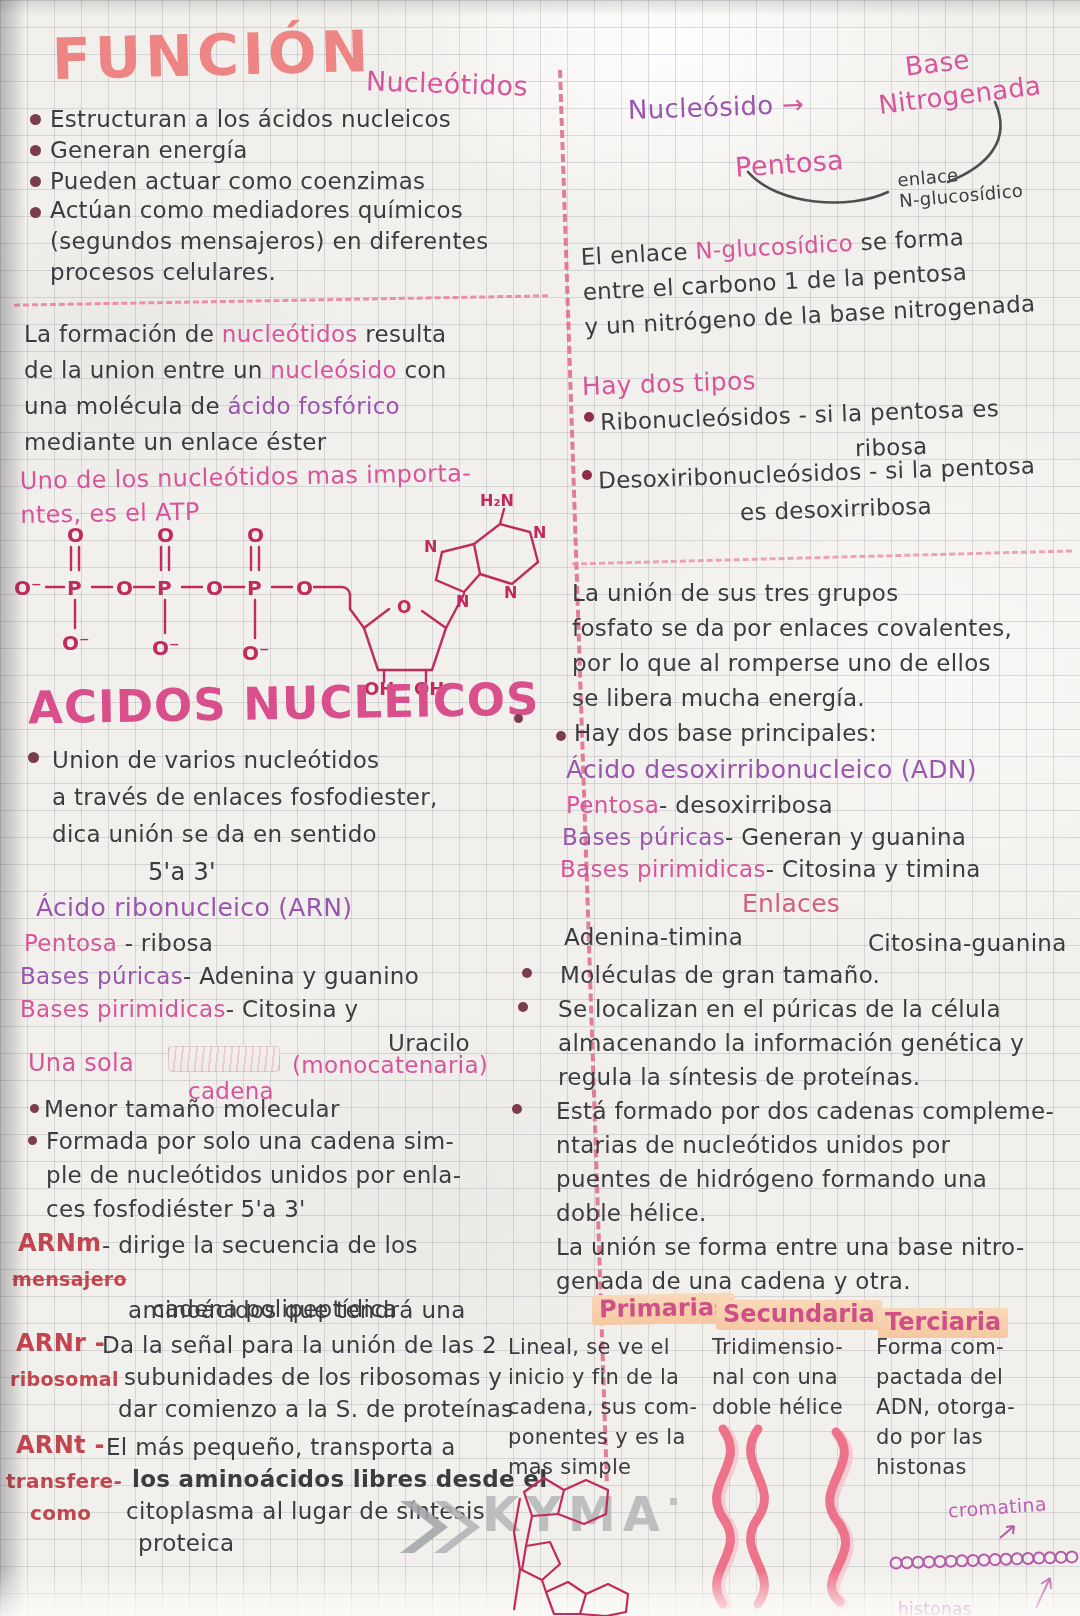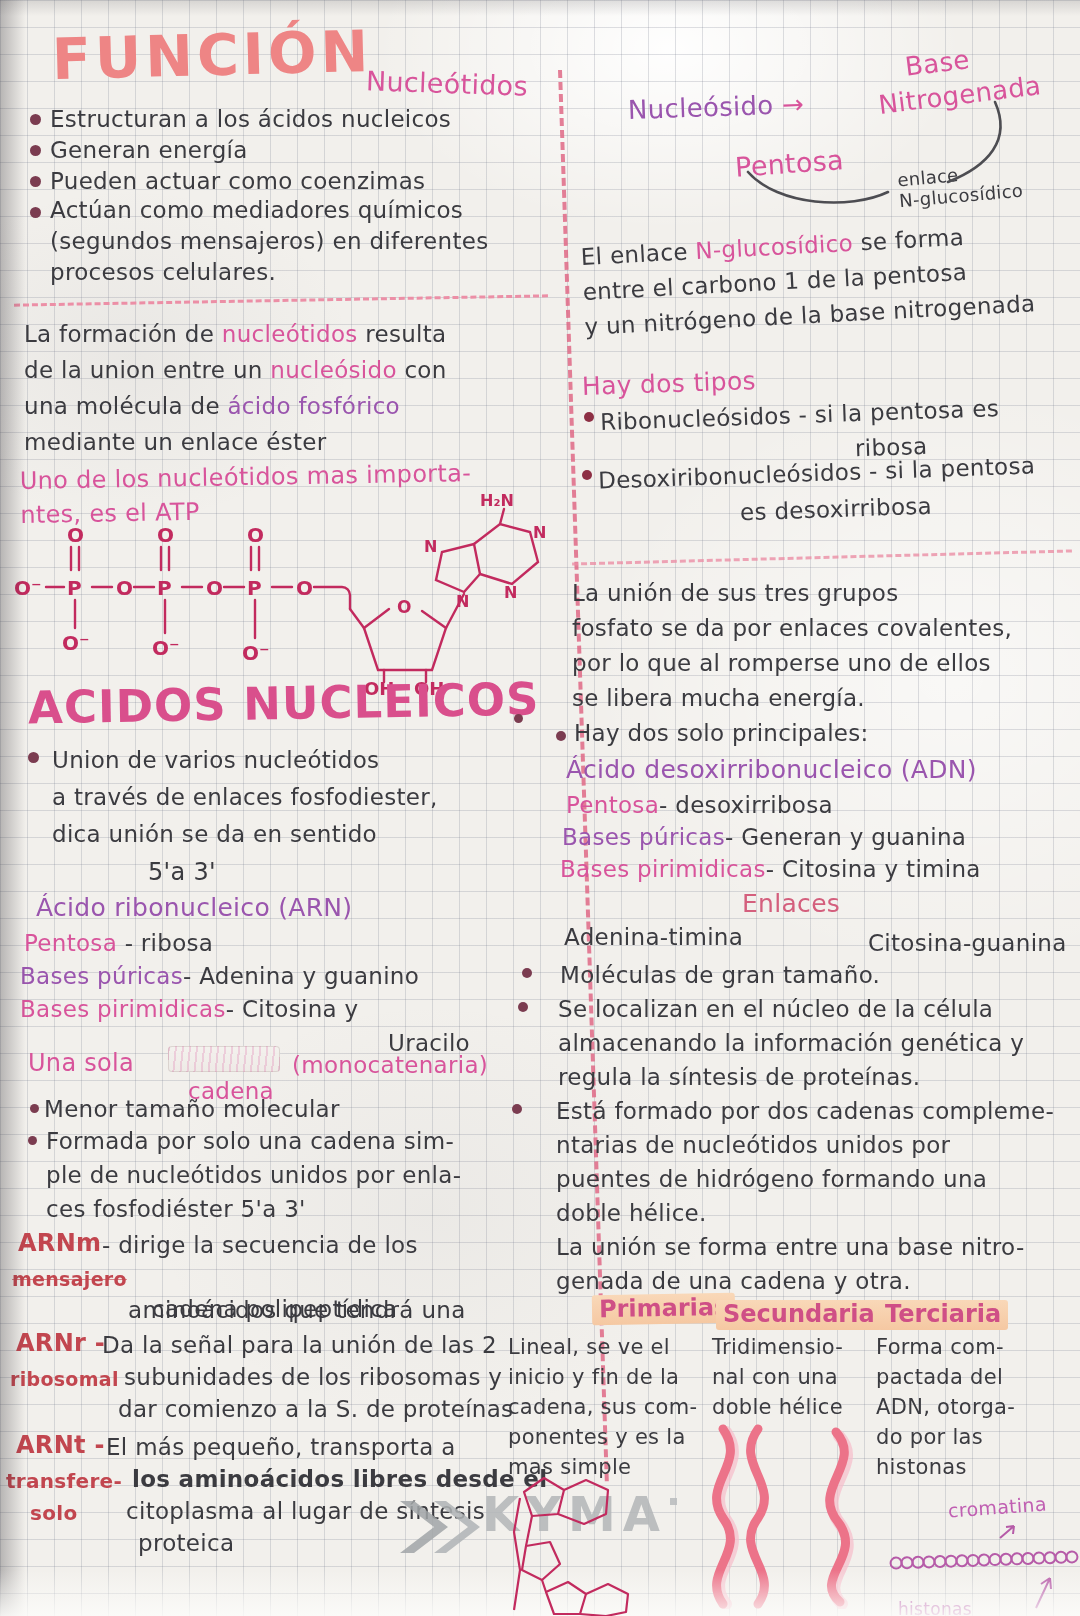--- a/index.html
+++ b/index.html
@@ -162,21 +162,21 @@
 <div class="t red b" style="left:16px;top:1326px;font-size:24px;">ARNr -</div>
 <div class="t" style="left:102px;top:1328px;">Da la señal para la unión de las 2</div>
 <div class="t red b sm" style="left:10px;top:1362px;">ribosomal</div>
 <div class="t" style="left:124px;top:1360px;">subunidades de los ribosomas y</div>
 <div class="t" style="left:118px;top:1392px;">dar comienzo a la S. de proteínas</div>
 
 <div class="t red b" style="left:16px;top:1428px;font-size:24px;">ARNt -</div>
 <div class="t" style="left:106px;top:1430px;text-align:center;">El más pequeño, transporta a</div>
 <div class="t red b" style="left:6px;top:1464px;font-size:20px;">transfere-</div>
 <div class="t" style="left:132px;top:1462px;font-weight:bold;">los aminoácidos libres desde el</div>
-<div class="t red b" style="left:30px;top:1496px;font-size:20px;">solo</div>
+<div class="t red b" style="left:30px;top:1496px;font-size:20px;">como</div>
 <div class="t" style="left:126px;top:1494px;">citoplasma al lugar de síntesis</div>
 <div class="t" style="left:138px;top:1526px;">proteica</div>
 
 <div class="t purple" style="left:628px;top:90px;font-size:26px;transform:rotate(-2deg);"><span>Nucleósido</span> <span class="pink">→</span></div>
 <div class="t pink" style="left:905px;top:46px;font-size:26px;transform:rotate(-7deg);">Base</div>
 <div class="t pink" style="left:878px;top:78px;font-size:26px;transform:rotate(-7deg);">Nitrogenada</div>
 <div class="t pink" style="left:735px;top:146px;font-size:27px;transform:rotate(-4deg);">Pentosa</div>
 <div class="t" style="left:898px;top:164px;font-size:18px;line-height:21px;transform:rotate(-5deg);">enlace
 N-glucosídico</div>
 <svg class="abs" style="left:690px;top:100px;" width="380" height="130" viewBox="0 0 380 130">
@@ -198,47 +198,47 @@
 <div class="t" style="left:598px;top:456px;transform:rotate(-2deg);">Desoxiribonucleósidos - si la pentosa</div>
 <div class="t" style="left:740px;top:492px;transform:rotate(-2deg);">es desoxirribosa</div>
 
 <div class="dash-h" style="left:572px;top:556px;width:500px;transform:rotate(-1.5deg);opacity:.8;"></div>
 
 <div class="t" style="left:572px;top:576px;">La unión de sus tres grupos
 fosfato se da por enlaces covalentes,
 por lo que al romperse uno de ellos
 se libera mucha energía.</div>
 <span class="dot" style="left:556px;top:731px;width:10px;height:10px;"></span>
-<div class="t" style="left:574px;top:716px;">Hay dos solo principales:</div>
+<div class="t" style="left:574px;top:716px;">Hay dos base principales:</div>
 
 <div class="t purple" style="left:566px;top:752px;font-size:25px;">Ácido desoxirribonucleico (ADN)</div>
 <div class="t" style="left:566px;top:788px;"><span class="pink">Pentosa</span><span class="ink">- desoxirribosa</span></div>
 <div class="t" style="left:562px;top:820px;"><span class="purple">Bases púricas</span><span class="ink">- Generan y guanina</span></div>
 <div class="t" style="left:560px;top:852px;"><span class="pink">Bases pirimidicas</span><span class="ink">- Citosina y timina</span></div>
 <div class="t" style="left:742px;top:886px;font-size:25px;color:#d45f7d;">Enlaces</div>
 <div class="t" style="left:564px;top:920px;">Adenina-timina</div>
 <div class="t" style="left:868px;top:926px;width:220px;">Citosina-guanina</div>
 
 <span class="dot" style="left:522px;top:968px;width:10px;height:10px;"></span>
 <div class="t" style="left:560px;top:958px;">Moléculas de gran tamaño.</div>
 <span class="dot" style="left:518px;top:1002px;width:10px;height:10px;"></span>
-<div class="t" style="left:558px;top:992px;line-height:34px;">Se localizan en el núcleo de la célula
+<div class="t" style="left:558px;top:992px;line-height:34px;">Se localizan en el púricas de la célula
 almacenando la información genética y
 regula la síntesis de proteínas.</div>
 <span class="dot" style="left:512px;top:1104px;width:10px;height:10px;"></span>
 <div class="t" style="left:556px;top:1094px;line-height:34px;">Está formado por dos cadenas compleme-
 ntarias de nucleótidos unidos por
 puentes de hidrógeno formando una
 doble hélice.</div>
 <div class="t" style="left:556px;top:1230px;line-height:34px;">La unión se forma entre una base nitro-
 genada de una cadena y otra.</div>
 
 <div class="abs" style="left:592px;top:1294px;transform:rotate(-1deg);"><span class="hl" style="font-size:24px;">Primarias</span></div>
 <div class="abs" style="left:716px;top:1300px;"><span class="hl" style="font-size:24px;">Secundaria</span></div>
-<div class="abs" style="left:878px;top:1300px;"><span class="hl" style="font-size:24px;">Terciaria</span></div>
+<div class="abs" style="left:878px;top:1300px;"><span class="hl" style="font-size:24px;margin-top:8px;">Terciaria</span></div>
 <div class="t" style="left:508px;top:1332px;font-size:21px;line-height:30px;">Lineal, se ve el
 inicio y fin de la
 cadena, sus com-
 ponentes y es la
 mas simple</div>
 <div class="t" style="left:712px;top:1332px;font-size:21px;line-height:30px;">Tridimensio-
 nal con una
 doble hélice</div>
 <div class="t" style="left:876px;top:1332px;font-size:21px;line-height:30px;">Forma com-
 pactada del

